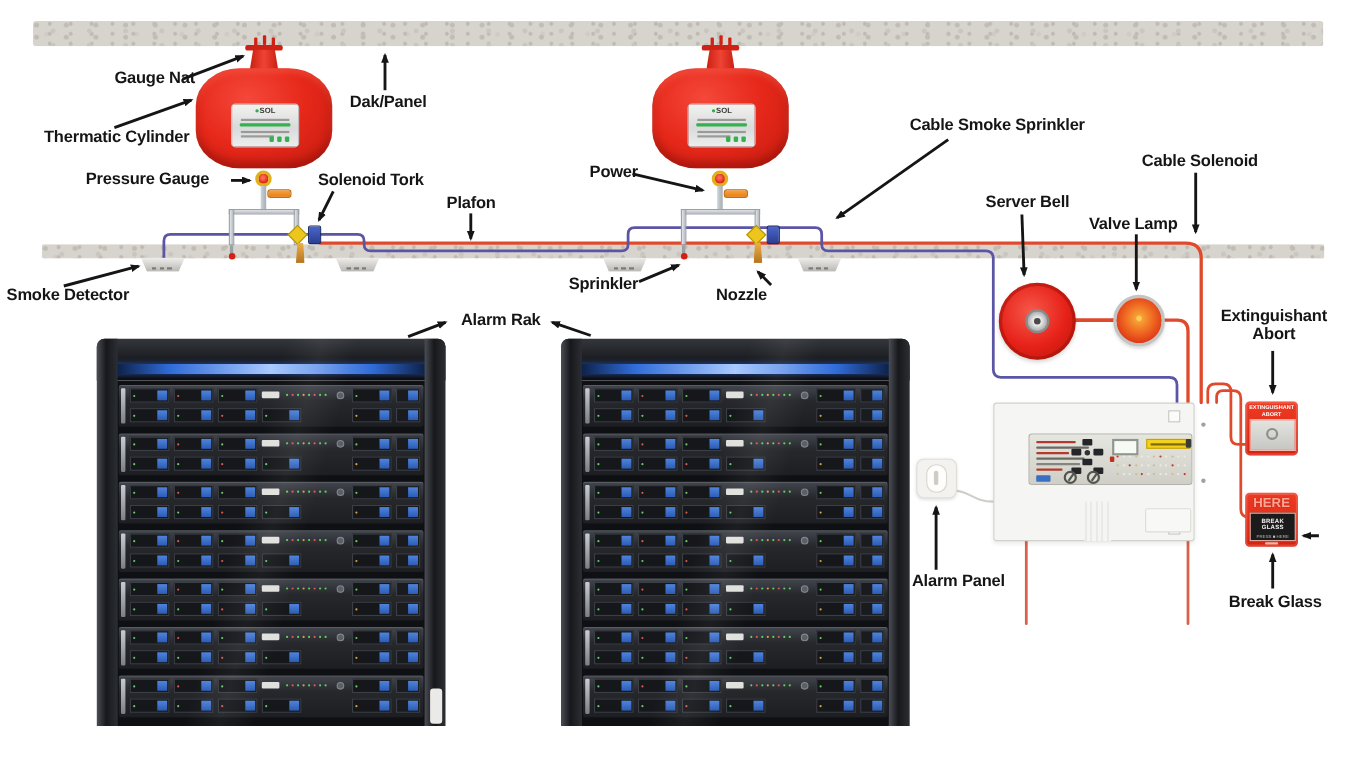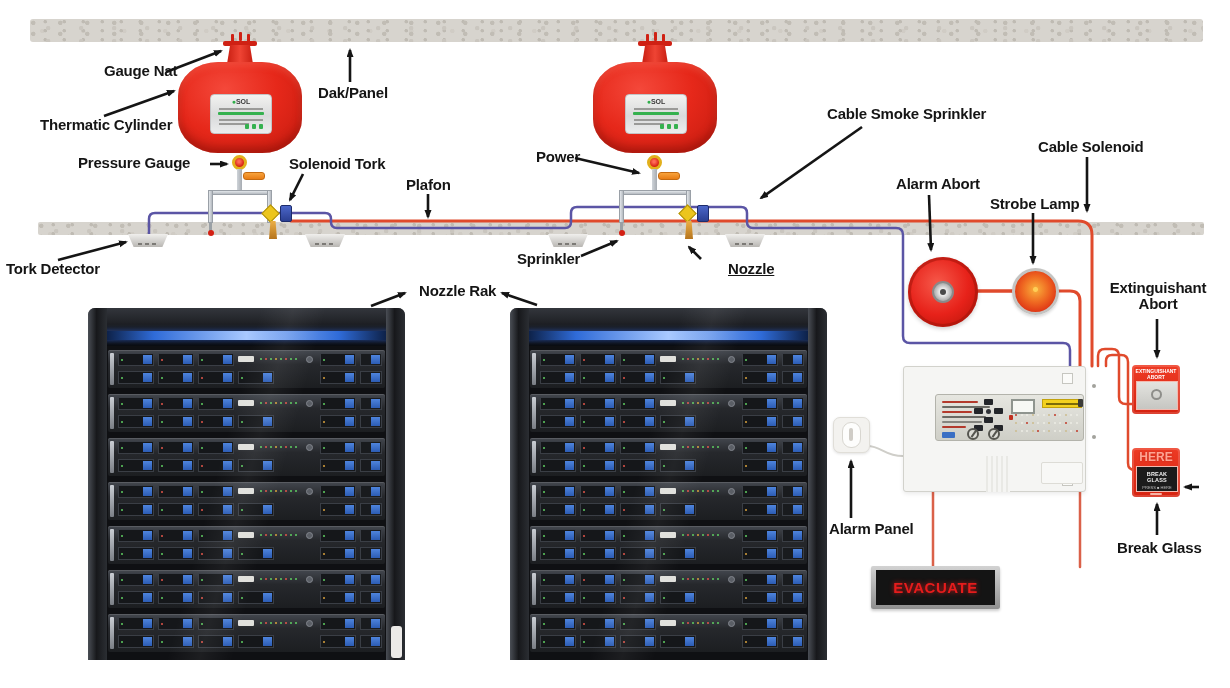--- a/index.html
+++ b/index.html
@@ -329,25 +329,20 @@
 
   <div class="redbox" style="left:1132px;top:448px;z-index:3;">
     <div class="fire-t">HERE</div>
     <div class="fire-win">
       <div class="w1">BREAK GLASS</div>
       <div class="w2">PRESS ■ HERE</div>
     </div>
     <div class="fire-handle"></div>
   </div>
 
-  <div class="sign" style="left:871px;top:566px;width:129px;z-index:3;">
-    <div class="sign-in">
-      <span class="sign-txt">EVACUATE</span>
-    </div>
-  </div>
 
   <div class="rack" id="rack1" style="left:88px;z-index:3;">
     <div class="cap">
         <div class="blue-stripe"></div>
       </div>
     <div class="body">
         <div class="unit" style="top:4px;">
           <div class="u-handle"></div>
           <div class="slot" style="left:10px;top:3px;">
   <div class="tab"></div>
@@ -1164,23 +1159,23 @@
 
   <div class="lbl" style="left:104px;top:63px;">Gauge Nat</div>
   <div class="lbl" style="left:40px;top:117px;">Thermatic Cylinder</div>
   <div class="lbl" style="left:318px;top:85px;">Dak/Panel</div>
   <div class="lbl" style="left:78px;top:155px;">Pressure Gauge</div>
   <div class="lbl" style="left:289px;top:156px;">Solenoid Tork</div>
   <div class="lbl" style="left:406px;top:177px;">Plafon</div>
   <div class="lbl" style="left:536px;top:149px;">Power</div>
   <div class="lbl" style="left:827px;top:106px;">Cable Smoke Sprinkler</div>
   <div class="lbl" style="left:1038px;top:139px;">Cable Solenoid</div>
-  <div class="lbl" style="left:896px;top:176px;">Alarm Abort</div>
-  <div class="lbl" style="left:990px;top:196px;">Strobe Lamp</div>
+  <div class="lbl" style="left:896px;top:176px;">Server Bell</div>
+  <div class="lbl" style="left:990px;top:196px;">Valve Lamp</div>
   <div class="lbl wrap" style="left:1106px;top:280px;width:104px;">Extinguishant Abort</div>
-  <div class="lbl" style="left:6px;top:261px;">Tork Detector</div>
+  <div class="lbl" style="left:6px;top:261px;">Smoke Detector</div>
   <div class="lbl" style="left:517px;top:251px;">Sprinkler</div>
-  <div class="lbl" style="left:728px;top:261px;text-decoration:underline;">Nozzle</div>
-  <div class="lbl" style="left:419px;top:283px;">Nozzle Rak</div>
+  <div class="lbl" style="left:651px;top:261px;">Nozzle</div>
+  <div class="lbl" style="left:419px;top:283px;">Alarm Rak</div>
   <div class="lbl" style="left:829px;top:521px;">Alarm Panel</div>
   <div class="lbl" style="left:1117px;top:540px;">Break Glass</div>
 
 </div>
 
 </body></html>

